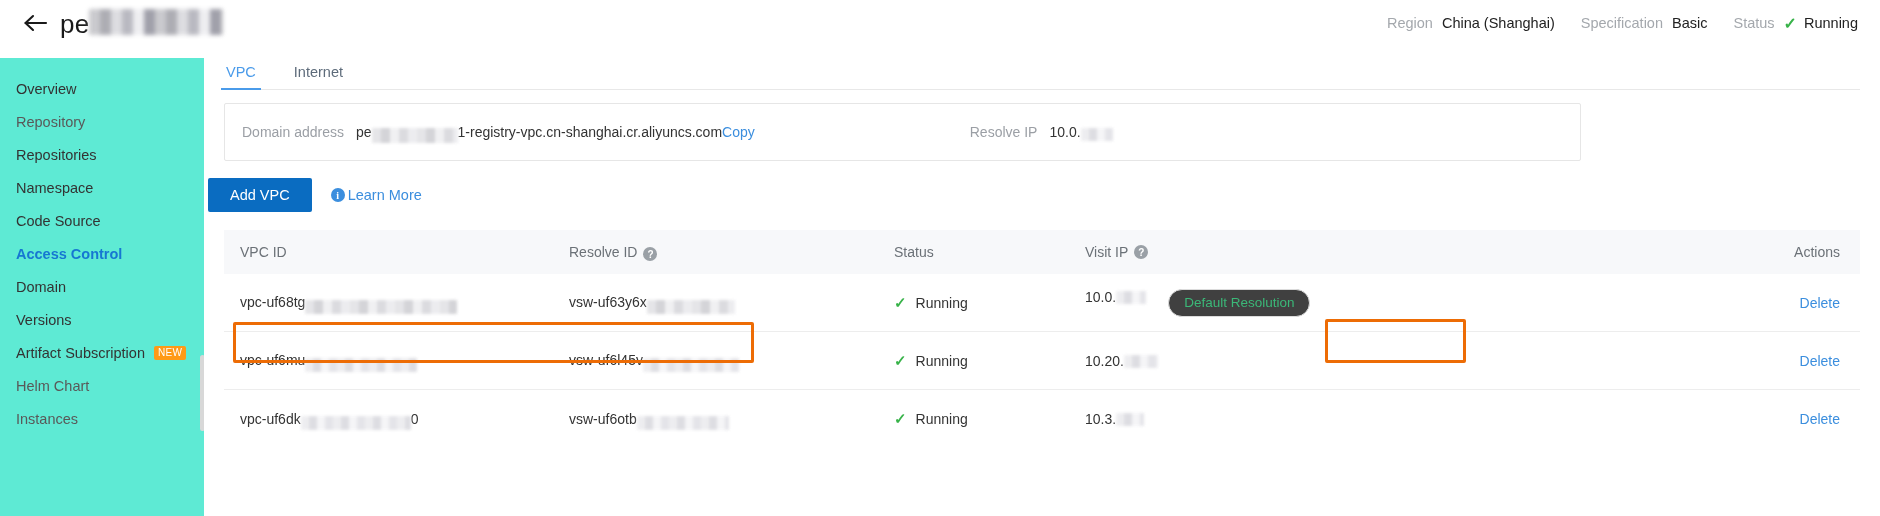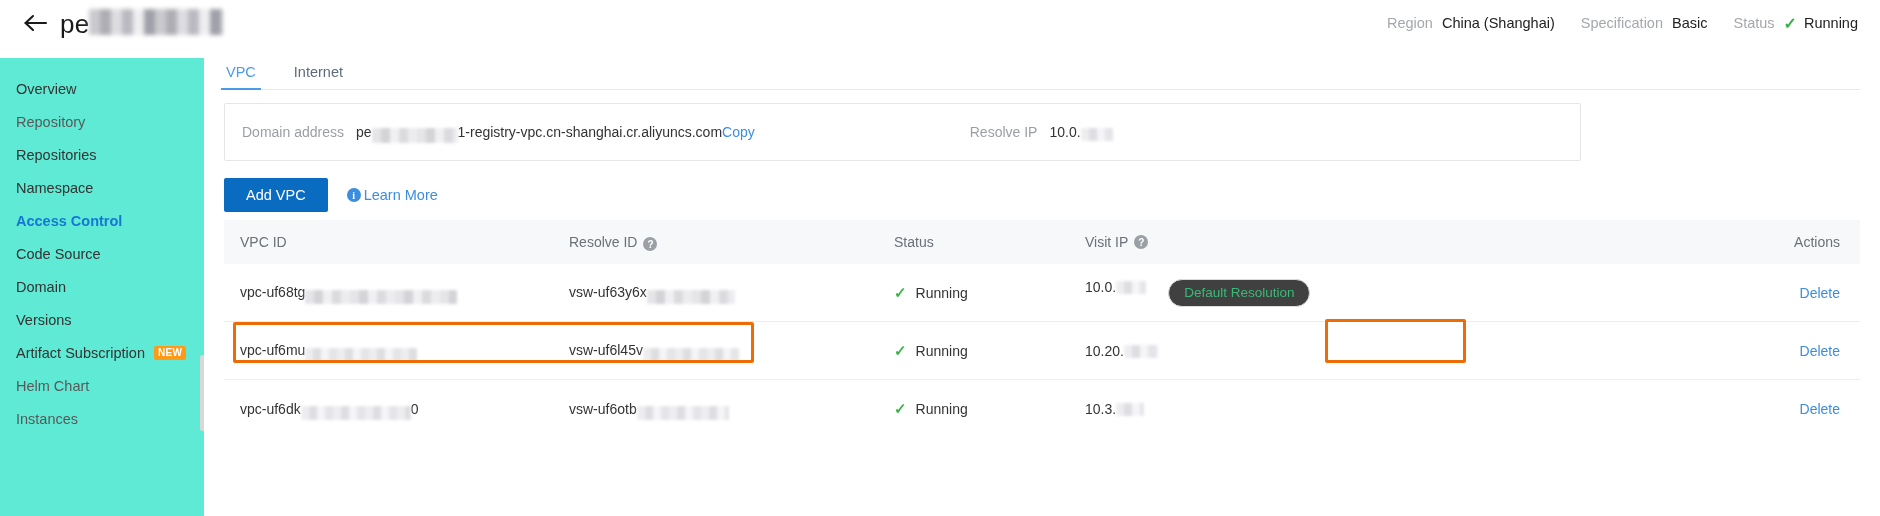--- a/index.html
+++ b/index.html
@@ -95,21 +95,21 @@
   }
   .chev::before {
     content: ""; position: absolute; left: 1px; top: 2px;
     width: 7px; height: 7px;
     border-right: 1.6px solid #8b8b8b; border-bottom: 1.6px solid #8b8b8b;
     transform: rotate(45deg);
   }
   .chev.up::before { transform: rotate(-135deg); top: 4px; }
   .new-badge {
     margin-left: 9px; background: #ff9a16; color: #ffffff;
-    font-size: 10px; font-weight: 700; letter-spacing: .3px;
+    font-size: 10px; font-weight: 400; letter-spacing: .3px;
     padding: 1px 4px 1px 4px; border-radius: 2px; line-height: 12px;
   }
   .scroll-thumb {
     position: absolute; left: 200px; top: 297px; width: 5px; height: 76px;
     background: #d8d8d8; border-radius: 3px;
   }
 
   
   .content {
     position: absolute; left: 204px; top: 46px;
@@ -134,41 +134,41 @@
     background: #ffffff; border: 1px solid #e6e6e6; border-radius: 2px;
     display: flex; align-items: center;
   }
   .panel-label { color: #9b9fa5; font-size: 14px; margin-right: 12px; }
   .panel-value { color: #333333; font-size: 14px; display: flex; align-items: center; }
   .domain-group { margin-left: 17px; display: flex; align-items: center; }
   .copy-link { color: #3b8ede; font-size: 14px; cursor: pointer; }
   .resolve-group { margin-left: 215px; display: flex; align-items: center; }
 
   .actions-row {
-    position: absolute; left: 20px; top: 132px; display: flex; align-items: center;
+    position: absolute; left: 4px; top: 132px; display: flex; align-items: center;
   }
   .btn-primary {
     background: #0a6cc1; color: #ffffff; font-size: 14.5px;
     height: 34px; padding: 0 22px; border: none; border-radius: 2px;
     display: flex; align-items: center; justify-content: center; cursor: pointer;
     font-family: "Liberation Sans", sans-serif;
   }
   .learn-more {
     margin-left: 19px; display: flex; align-items: center;
     color: #3b8ede; font-size: 14.5px; cursor: pointer;
   }
   .info-icon {
     width: 14px; height: 14px; border-radius: 50%; background: #3b8ede;
     color: #ffffff; font-size: 10px; font-weight: 700;
     display: flex; align-items: center; justify-content: center;
     margin-right: 3px; font-family: "Liberation Serif", serif;
   }
 
   
-  .table { position: absolute; left: 20px; top: 174px; width: 1636px; }
+  .table { position: absolute; left: 20px; top: 184px; width: 1636px; }
   .thead {
     display: flex; align-items: center; height: 44px;
     background: #f7f8fa; color: #6b7177; font-size: 14px;
   }
   .trow {
     display: flex; align-items: center; height: 58px;
     border-bottom: 1px solid #ededed; font-size: 14px; color: #333333;
   }
   .c-vpc { width: 345px; padding-left: 16px; }
   .c-vsw { width: 325px; }
@@ -240,25 +240,25 @@
       <span>Repository</span>
       <span class="chev up"></span>
     </div>
 
     <div class="nav-item sub">
       <span>Repositories</span>
     </div>
     <div class="nav-item sub">
       <span>Namespace</span>
     </div>
+    <div class="nav-item sub">
+      <span>Code Source</span>
+    </div>
     <div class="nav-item sub active">
       <span>Access Control</span>
-    </div>
-    <div class="nav-item sub">
-      <span>Code Source</span>
     </div>
     <div class="nav-item sub">
       <span>Domain</span>
     </div>
     <div class="nav-item sub">
       <span>Versions</span>
     </div>
     <div class="nav-item sub">
       <span>Artifact Subscription</span>
       <span class="new-badge">NEW</span>

